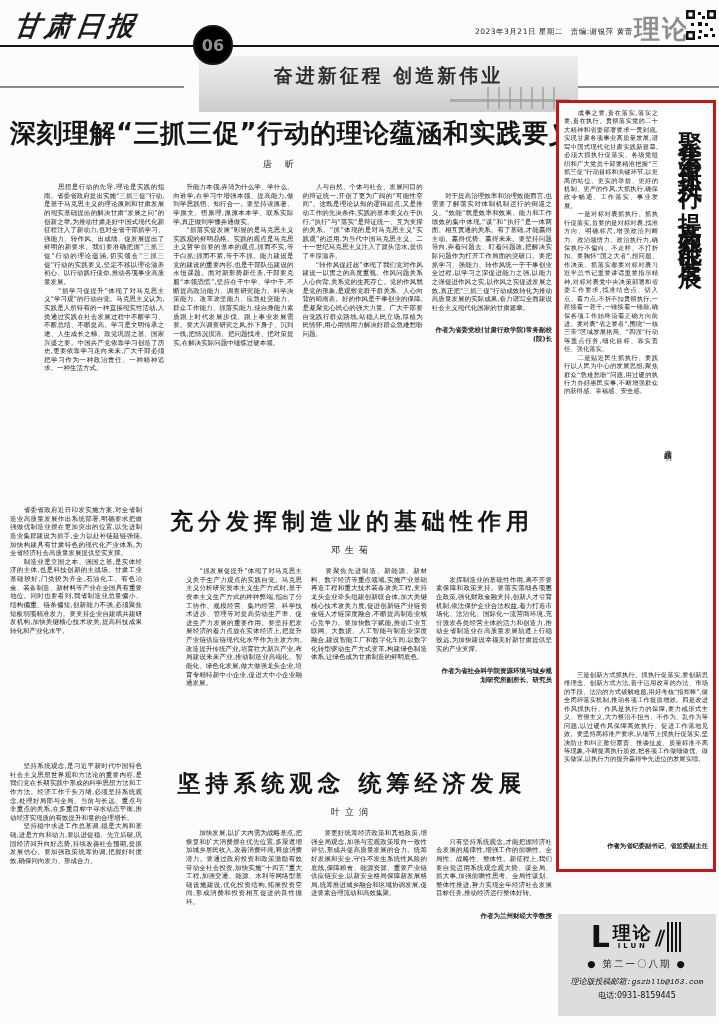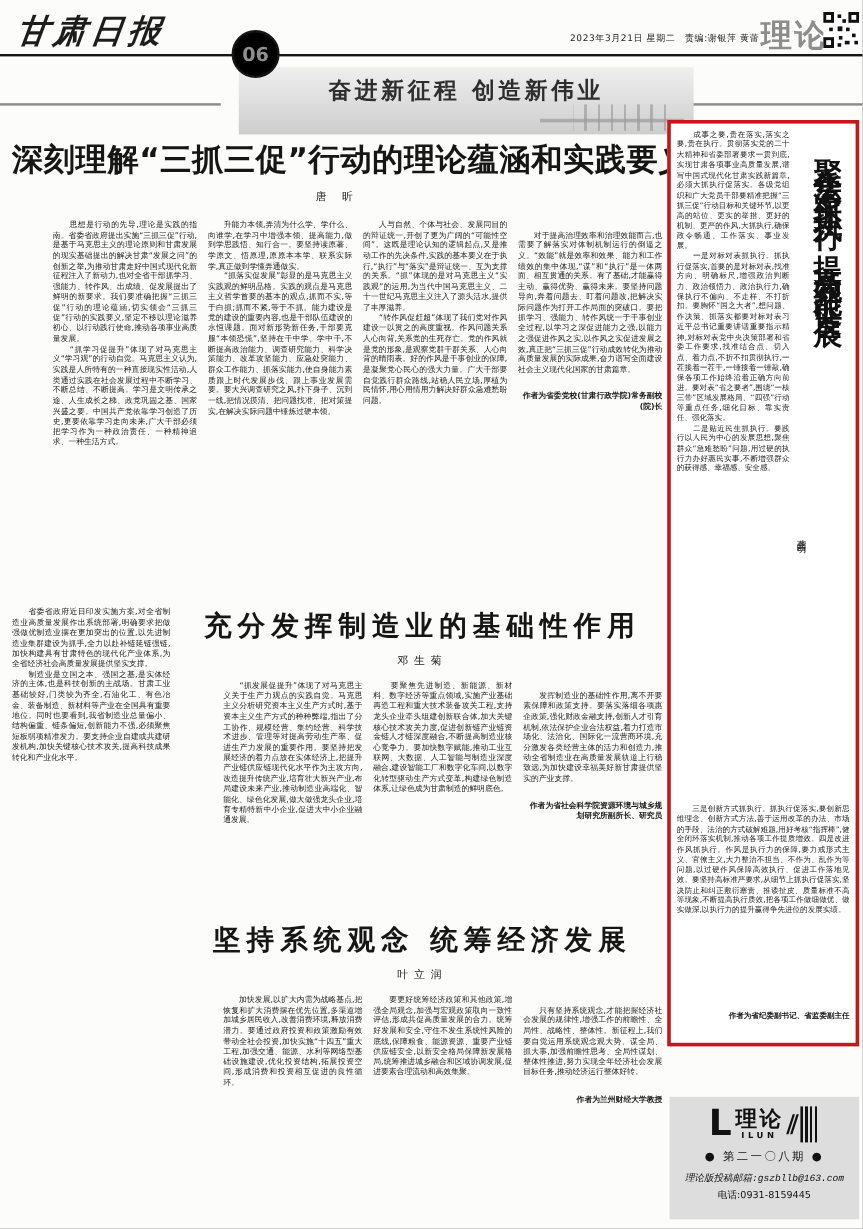--- a/index.html
+++ b/index.html
@@ -151,20 +151,22 @@
         <div class="col">　　要聚焦先进制造、新能源、新材料、数字经济等重点领域,实施产业基础再造工程和重大技术装备攻关工程,支持龙头企业牵头组建创新联合体,加大关键核心技术攻关力度,促进创新链产业链资金链人才链深度融合,不断提高制造业核心竞争力。要加快数字赋能,推动工业互联网、大数据、人工智能与制造业深度融合,建设智能工厂和数字化车间,以数字化转型驱动生产方式变革,构建绿色制造体系,让绿色成为甘肃制造的鲜明底色。</div>
         <div class="col">
           <div>　　发挥制造业的基础性作用,离不开要素保障和政策支持。要落实落细各项惠企政策,强化财政金融支持,创新人才引育机制,依法保护企业合法权益,着力打造市场化、法治化、国际化一流营商环境,充分激发各类经营主体的活力和创造力,推动全省制造业在高质量发展轨道上行稳致远,为加快建设幸福美好新甘肃提供坚实的产业支撑。</div>
           <div class="byline">作者为省社会科学院资源环境与城乡规划研究所副所长、研究员</div>
         </div>
       </div>
     </div>
   </div>
 
   <div id="article3">
+    <div class="col leftcol">　　坚持系统观念,是习近平新时代中国特色社会主义思想世界观和方法论的重要内容,是我们党在长期实践中形成的科学思想方法和工作方法。经济工作千头万绪,必须坚持系统观念,处理好局部与全局、当前与长远、重点与非重点的关系,在多重目标中寻求动态平衡,推动经济实现质的有效提升和量的合理增长。
+　　坚持稳中求进工作总基调,稳是大局和基础,进是方向和动力,要以进促稳、先立后破,巩固经济回升向好态势,持续改善社会预期,提振发展信心。要加强政策统筹协调,把握好时度效,确保同向发力、形成合力。</div>
     <div class="rz">
       <div class="h2">坚持系统观念 统筹经济发展</div>
       <div class="author">叶立润</div>
       <div class="cols">
         <div class="col">　　加快发展,以扩大内需为战略基点,把恢复和扩大消费摆在优先位置,多渠道增加城乡居民收入,改善消费环境,释放消费潜力。要通过政府投资和政策激励有效带动全社会投资,加快实施“十四五”重大工程,加强交通、能源、水利等网络型基础设施建设,优化投资结构,拓展投资空间,形成消费和投资相互促进的良性循环。</div>
         <div class="col">　　要更好统筹经济政策和其他政策,增强全局观念,加强与宏观政策取向一致性评估,形成共促高质量发展的合力。统筹好发展和安全,守住不发生系统性风险的底线,保障粮食、能源资源、重要产业链供应链安全,以新安全格局保障新发展格局,统筹推进城乡融合和区域协调发展,促进要素合理流动和高效集聚。</div>
         <div class="col">
           <div>　　只有坚持系统观念,才能把握经济社会发展的规律性,增强工作的前瞻性、全局性、战略性、整体性。新征程上,我们要自觉运用系统观念观大势、谋全局、抓大事,加强前瞻性思考、全局性谋划、整体性推进,努力实现全年经济社会发展目标任务,推动经济运行整体好转。</div>
           <div class="byline">作者为兰州财经大学教授</div>
         </div>

